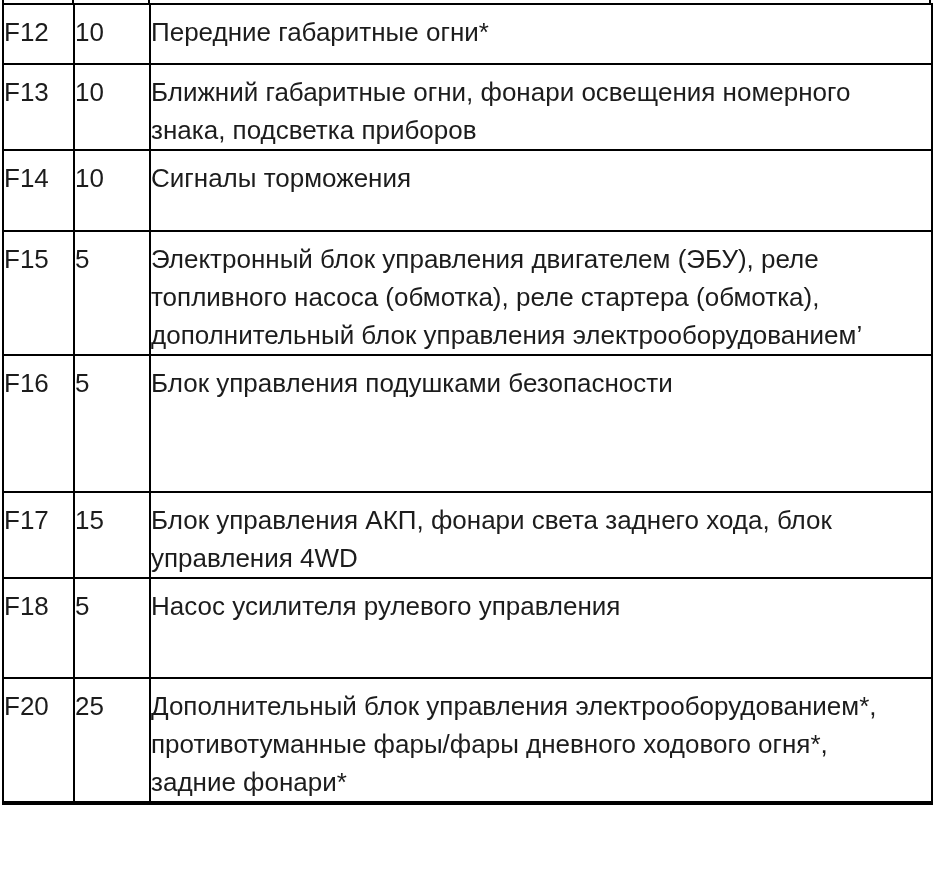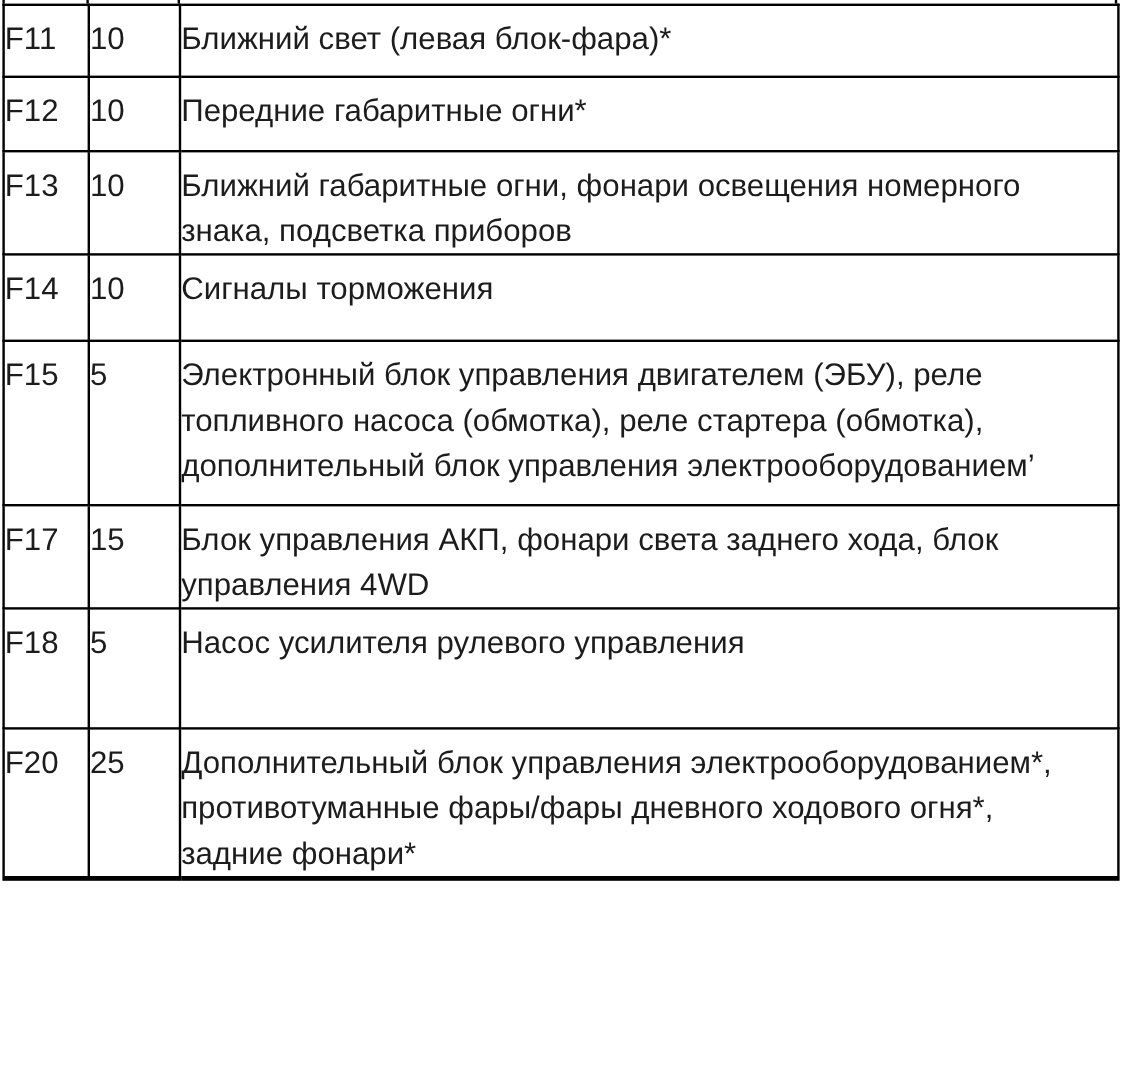--- a/index.html
+++ b/index.html
@@ -85,25 +85,20 @@
   </div>
 
   <table class="fuse-table">
     <colgroup>
       <col class="col-fuse">
       <col class="col-amp">
       <col class="col-desc">
     </colgroup>
     <tbody>
       <tr>
-        <td class="c-fuse">F11</td>
-        <td class="c-amp">10</td>
-        <td class="c-desc">Ближний свет (левая блок-фара)*</td>
-      </tr>
-      <tr>
         <td class="c-fuse">F12</td>
         <td class="c-amp">10</td>
         <td class="c-desc">Передние габаритные огни*</td>
       </tr>
       <tr>
         <td class="c-fuse">F13</td>
         <td class="c-amp">10</td>
         <td class="c-desc">Ближний габаритные огни, фонари освещения номерного
 знака, подсветка приборов</td>
       </tr>
@@ -111,20 +106,25 @@
         <td class="c-fuse">F14</td>
         <td class="c-amp">10</td>
         <td class="c-desc">Сигналы торможения</td>
       </tr>
       <tr>
         <td class="c-fuse">F15</td>
         <td class="c-amp">5</td>
         <td class="c-desc">Электронный блок управления двигателем (ЭБУ), реле
 топливного насоса (обмотка), реле стартера (обмотка),
 дополнительный блок управления электрооборудованием’</td>
+      </tr>
+      <tr>
+        <td class="c-fuse">F16</td>
+        <td class="c-amp">5</td>
+        <td class="c-desc">Блок управления подушками безопасности</td>
       </tr>
       <tr>
         <td class="c-fuse">F17</td>
         <td class="c-amp">15</td>
         <td class="c-desc">Блок управления АКП, фонари света заднего хода, блок
 управления 4WD</td>
       </tr>
       <tr>
         <td class="c-fuse">F18</td>
         <td class="c-amp">5</td>

